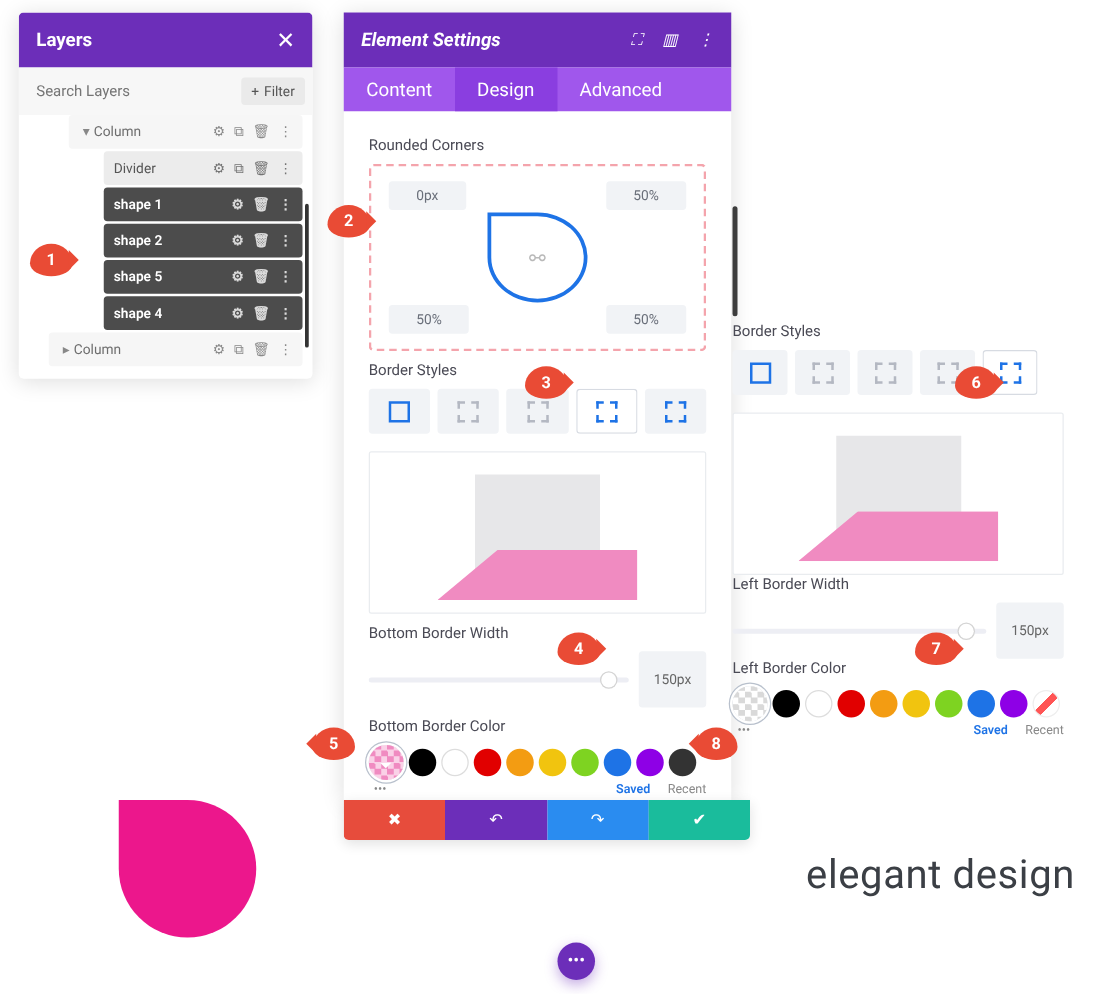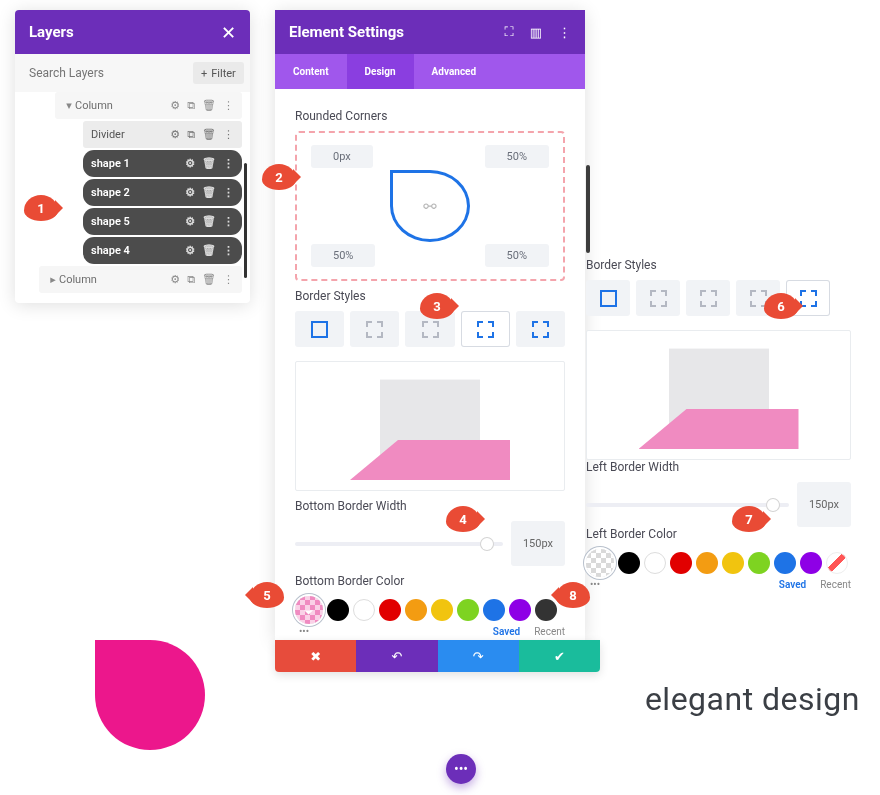--- a/index.html
+++ b/index.html
@@ -9,39 +9,39 @@
 .layers-panel { position: absolute; top: 10px; left: 15px; width: 235px; background: #fff; border-radius: 4px; box-shadow: 0 2px 18px rgba(0,0,0,0.13); overflow: hidden; }
 .layers-header { background: #6c2eb9; color: #fff; height: 44px; display: flex; align-items: center; justify-content: space-between; padding: 0 14px; }
 .layers-header .title { font-size: 15px; font-weight: 700; }
 .layers-header .close { font-size: 18px; cursor: pointer; }
 .layers-search { display: flex; padding: 8px; gap: 2px; background: #f7f7f7; }
 .layers-search input { flex: 1; border: 0; background: transparent; font-size: 12px; color: #6a6a6a; padding: 4px 6px; outline: none; }
 .filter-btn { background: #eaeaea; border: 0; font-size: 11px; padding: 4px 8px; border-radius: 3px; color: #555; cursor: pointer; display: flex; align-items: center; gap: 4px; }
 
 .layer-row { display: flex; align-items: center; height: 27px; padding: 0 8px; font-size: 11px; color: #6e6e6e; position: relative; margin: 0 8px 2px 8px; border-radius: 3px; background:#f6f6f6; }
 .layer-row.white { background: #ececec; color: #555; }
-.layer-row.dark { background: #4c4c4c; color: #fff; font-weight: 600; border-radius: 11px; }
+.layer-row.dark { background: #4c4c4c; color: #fff; font-weight: 600; }
 .layer-row .label { flex: 1; }
 .layer-row .icons { display: flex; gap: 7px; align-items: center; }
 .layer-row .icons span { font-size: 11px; opacity: .8; cursor: pointer; }
 .layer-row .caret { width: 12px; text-align:center; color:#888; }
 .layer-indent-1 { margin-left: 40px; }
 .layer-indent-2 { margin-left: 68px; }
 .layer-indent-0 { margin-left: 24px; }
 
 .multisel-bar { position:absolute; right:3px; width:3px; background:#333; border-radius:2px; top:153px; height:115px; }
 
 
 .settings-panel { position: absolute; top: 10px; left: 275px; width: 310px; background: #fff; border-radius: 4px 4px 0 0; box-shadow: 0 2px 18px rgba(0,0,0,0.13); }
-.settings-header { background: #6c2eb9; color: #fff; height: 44px; display: flex; align-items: center; justify-content: space-between; padding: 0 14px; }
+.settings-header { background: #6c2eb9; color: #fff; height: 44px; display: flex; align-items: center; justify-content: space-between; padding: 0 14px; font-style: italic; }
 .settings-header .title { font-size: 15px; font-weight: 700; }
 .settings-header .hicons { display: flex; gap: 16px; align-items:center; }
 .settings-header .hicons span { font-size: 13px; cursor:pointer; }
 .settings-tabs { background: #a057ec; display: flex; height: 35px; }
-.settings-tabs .tab { color: #fff; font-size: 10px; padding: 0 18px; display:flex; align-items:center; cursor:pointer; font-weight:700; }
+.settings-tabs .tab { color: #fff; font-size: 15px; padding: 0 18px; display:flex; align-items:center; cursor:pointer; font-weight:400; }
 .settings-tabs .tab.active { background: #8a3ee0; }
 
 .settings-body { padding: 12px 20px 4px 20px; }
 .sec-title { font-size: 12px; color: #4a4a55; font-weight: 400; margin: 8px 0; }
 .rounded-box { border: 2px dashed #f4a4ac; background: #fff; padding: 20px; position: relative; height: 150px; border-radius:4px; }
 .corner-badge { position: absolute; background: #f1f3f6; color:#6a6f7a; font-size: 11px; padding: 5px 22px; border-radius: 3px; min-width: 44px; text-align: center; }
 .corner-tl { top: 12px; left: 14px; }
 .corner-tr { top: 12px; right: 14px; }
 .corner-bl { bottom: 12px; left: 14px; }
 .corner-br { bottom: 12px; right: 14px; }

